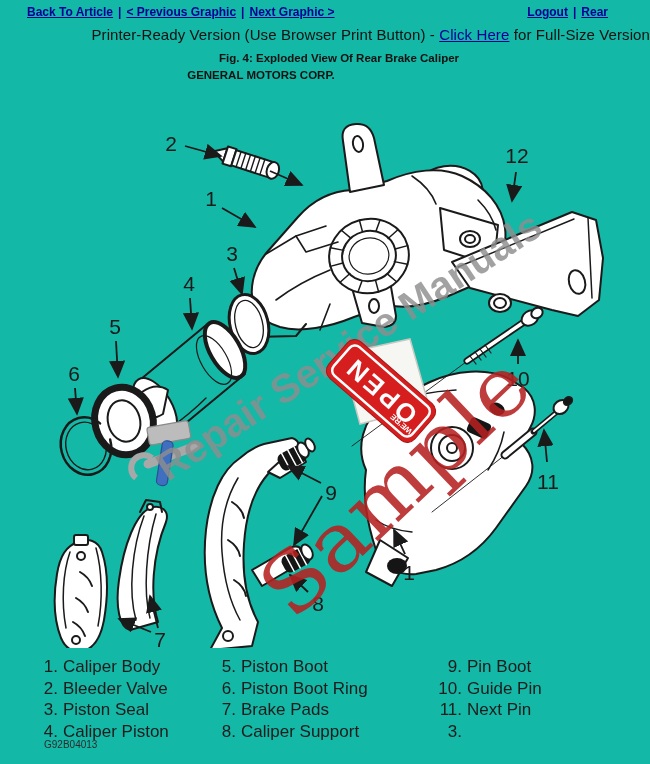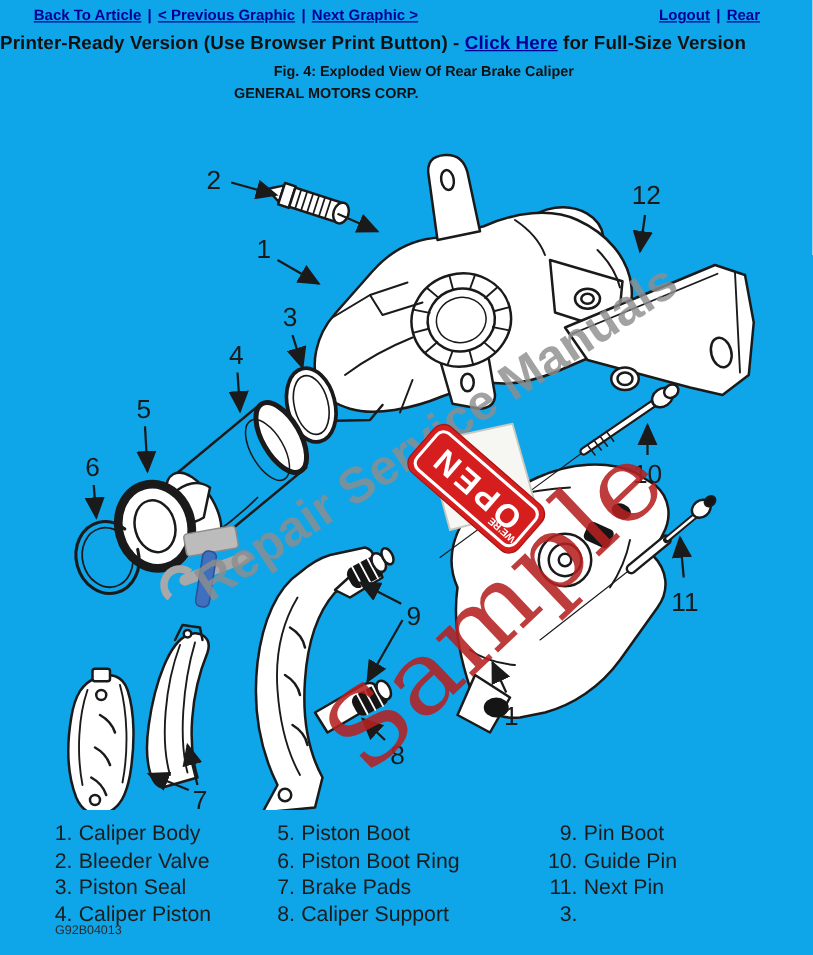--- a/index.html
+++ b/index.html
@@ -1,27 +1,27 @@
 <!DOCTYPE html>
 <html><head>
 <meta charset="utf-8">
 <style>
   * { margin:0; padding:0; box-sizing:border-box; }
   html,body { background:#ffffff; }
   body { font-family:"Liberation Sans", sans-serif; }
-  .page { position:relative; width:650px; height:764px; background:#0ea5e9; overflow:hidden; }
+  .page { position:relative; width:650px; height:764px; background:#14b8a6; overflow:hidden; }
 
   .topnav { position:absolute; top:5px; left:27px; right:42px; display:flex;
             justify-content:space-between; font-size:12px; font-weight:bold; }
   .navgroup { display:flex; align-items:center; }
   .topnav a { color:#000099; text-decoration:underline; cursor:pointer; white-space:nowrap; }
   .navsep { color:#000099; padding:0 5px; font-weight:bold; }
 
-  .printer { position:absolute; top:26px; left:0; width:650px; text-align:left;
-             font-size:15px; font-weight:bold; color:#111; letter-spacing:0.1px; }
+  .printer { position:absolute; top:26px; left:0; width:650px; text-align:right;
+             font-size:15px; font-weight:normal; color:#111; letter-spacing:0.1px; }
   .printer a { color:#000099; text-decoration:underline; cursor:pointer; }
 
   .figcap { position:absolute; top:52px; left:0; width:650px; text-align:center;
             font-size:11.5px; font-weight:bold; color:#111;padding-left:28px; }
   .figsub { position:absolute; top:69px; left:0; width:522px; text-align:center;
             font-size:11.5px; font-weight:bold; color:#111; }
 
   svg.diagram { position:absolute; top:85px; left:0; }
 
   .parts { position:absolute; top:656px; left:0; width:650px; font-size:17px; color:#1c1c1c; }

